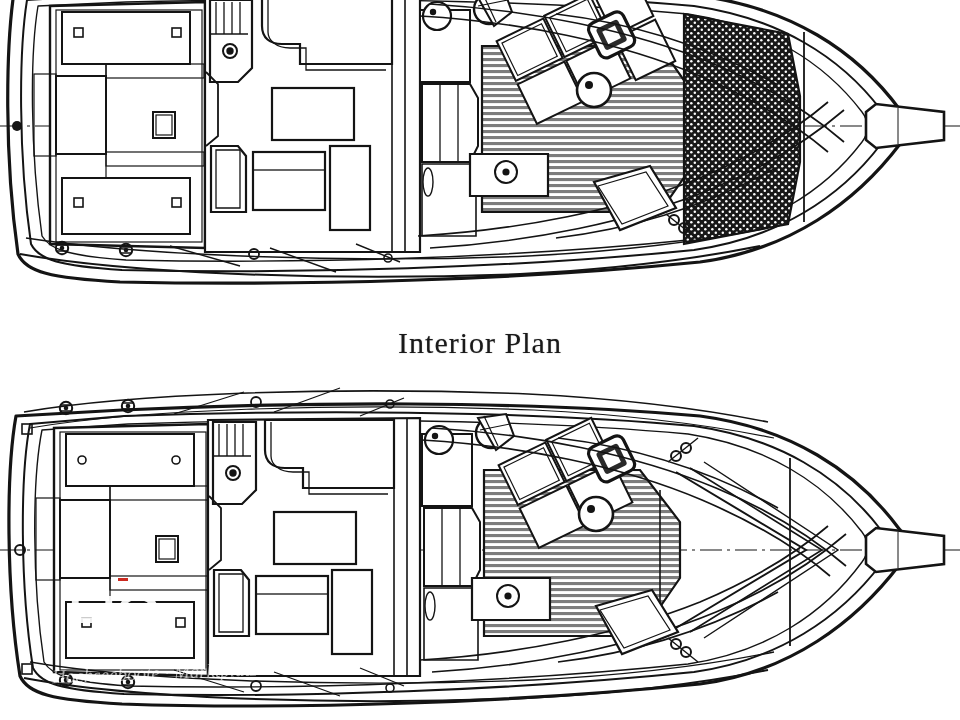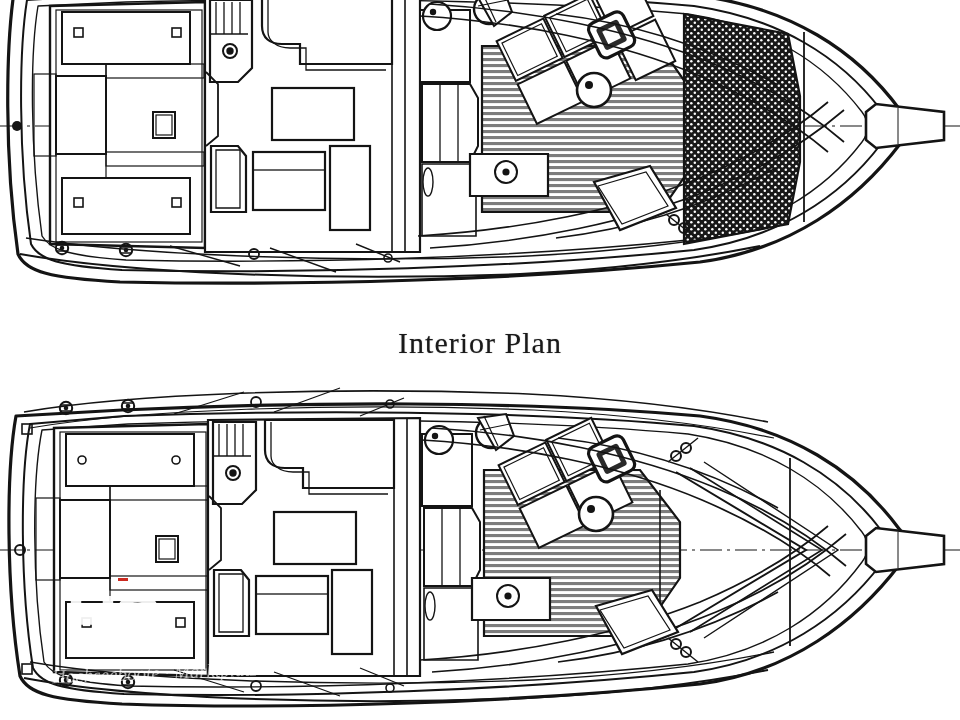--- a/index.html
+++ b/index.html
@@ -17,21 +17,21 @@
     font-family:"Liberation Serif", serif;
     font-size:30px;
     letter-spacing:1px;
     color:#191919;
     text-shadow:0 0 1px rgba(60,60,60,.55);
   }
 
   .wm-logo{
     position:absolute;left:66px;top:592px;
     font-family:"Liberation Sans", sans-serif;
-    font-size:72px;font-weight:700;letter-spacing:-4px;
+    font-size:72px;font-weight:400;letter-spacing:-4px;
     color:rgba(255,255,255,.93);
     line-height:.82;
     pointer-events:none;
   }
   .wm-text{
     position:absolute;left:52px;top:660px;width:330px;
     font-family:"Liberation Serif", serif;
     font-style:italic;font-size:19px;
     color:rgba(255,255,255,.62);
     transform:rotate(-2.2deg);

